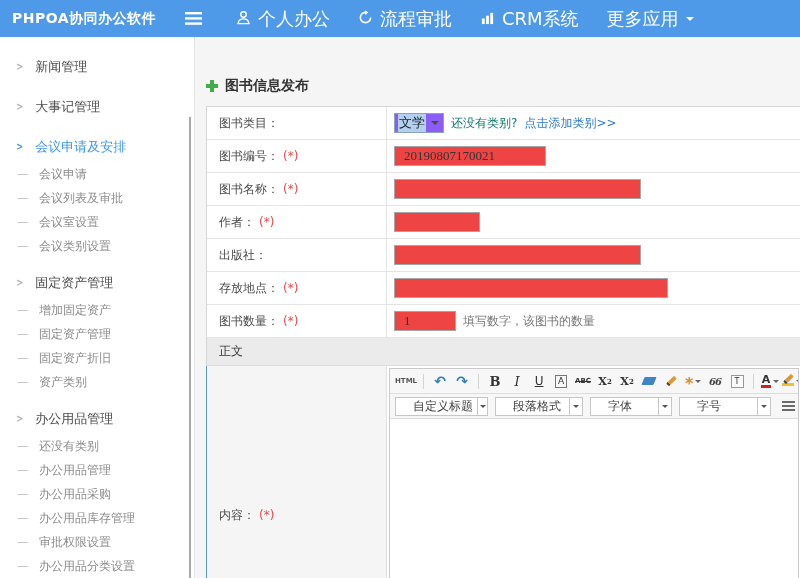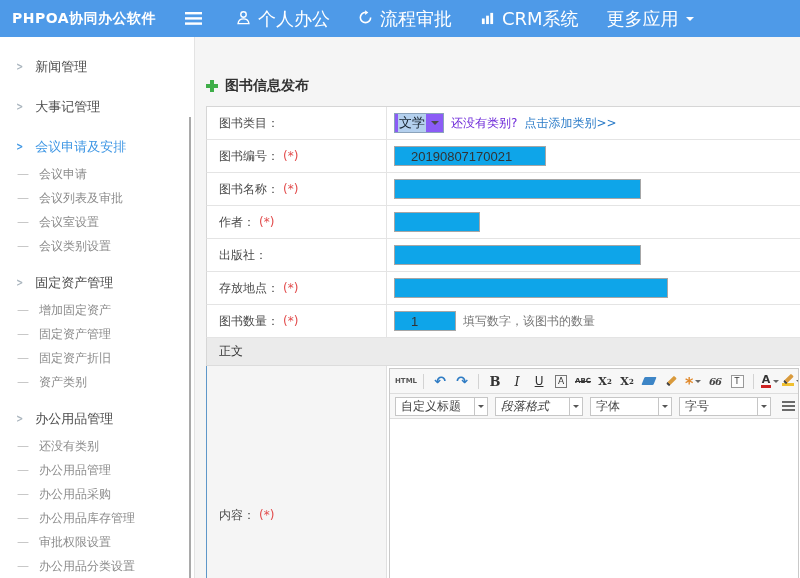--- a/index.html
+++ b/index.html
@@ -56,26 +56,26 @@
     border-top:1px solid #d6d6d6; border-bottom:none;
   }
   .frow { display:flex; height:33px; border-bottom:1px solid #e4e4e4; border-left:1px solid #d6d6d6; background:#fff; }
   .flabel {
     width:180px; flex:none; display:flex; align-items:center; gap:4px;
     padding-left:12px; color:#4a4a4a; border-right:1px solid #e4e4e4; font-size:12px;
   }
   .req { color:#e24c4c; font-style:normal; }
   .ffield { flex:1; display:flex; align-items:center; gap:7px; padding-left:7px; overflow:hidden; }
   .tinput {
-    height:20px; border:1px solid #a6a6a6; background:#0ea5e9; font-size:13px;
-    padding:0 16px; color:#333; font-family:Liberation Sans, sans-serif;
+    height:20px; border:1px solid #a6a6a6; background:#ef4444; font-size:13px;
+    padding:0 9px; color:#333; font-family:Liberation Serif, serif;
   }
   .w-code{width:152px;} .w-name{width:247px;} .w-author{width:86px;}
   .w-pub{width:247px;} .w-loc{width:274px;} .w-qty{width:62px;}
-  .hint { color:#6d28d9; font-size:12px; }
+  .hint { color:#0f766e; font-size:12px; }
   .linkblue { color:#2a7bc8; font-size:12px; cursor:pointer; }
 
   .selectbox {
     display:inline-flex; align-items:center; height:20px;
     border:1px solid #8ba3bb; background:#8b5cf6; padding:0 4px 0 3px; cursor:pointer;
   }
   .selectbox .selval { background:#b4d0ee; color:#16222e; font-size:13px; padding:0 1px; }
   .selectbox .selarrow { width:0; height:0; border:4px solid transparent; border-top-color:#4a4a4a; margin:4px 0 0 5px; }
 
   .section-row {
@@ -116,28 +116,28 @@
   .i-quote { font-family:"DejaVu Serif","Liberation Serif",serif; font-weight:bold; font-style:italic; font-size:10px; letter-spacing:-1px; color:#444; }
   .i-pastet { border:1px solid #999; background:#fdfdfd; font-size:8px; padding:0 3px; line-height:11px; color:#333; }
   .i-fontA { font-weight:bold; font-size:11px; border-bottom:3px solid #c22; line-height:11px; padding:0 1px; }
   .hl-wrap { display:inline-flex; flex-direction:column; align-items:center; }
   .hl-bar { width:12px; height:3px; background:#f0c030; margin-top:2px; }
   .mini-caret { width:0; height:0; border:3px solid transparent; border-top-color:#666; margin:3px 0 0 2px; }
   .bars { width:13px; height:11px; background:repeating-linear-gradient(to bottom,#6b6b6b 0 2px,transparent 2px 4px); }
   .tb-select {
     display:inline-flex; align-items:center; justify-content:space-between;
     height:19px; background:#fff; border:1px solid #c6c6c6; font-size:12px; color:#444;
-    padding-left:5px; margin-right:5px; cursor:pointer; flex:none;
+    padding-left:17px; margin-right:5px; cursor:pointer; flex:none;
   }
   .tb-select .sel-caret {
     width:13px; height:17px; border-left:1px solid #c6c6c6; display:flex;
     align-items:center; justify-content:center; margin-left:4px;
   }
   .tb-select .sel-caret i { width:0; height:0; border:3px solid transparent; border-top-color:#555; margin-top:3px; }
-  .w-h{width:93px;} .w-p{width:88px;font-style:italic;} .w-f{width:82px;} .w-s{width:92px;}
+  .w-h{width:93px;} .w-p{width:88px;} .w-f{width:82px;} .w-s{width:92px;}
   .edit-area { flex:1; background:#fff; cursor:text; }
 </style>
 </head>
 <body>
 
 <div class="topbar">
   <div class="brand">PHPOA协同办公软件</div>
   <div class="hamburger">
     <svg width="17" height="13" viewBox="0 0 17 13">
         <rect y="0" width="17" height="2.4" fill="#fff"></rect>

